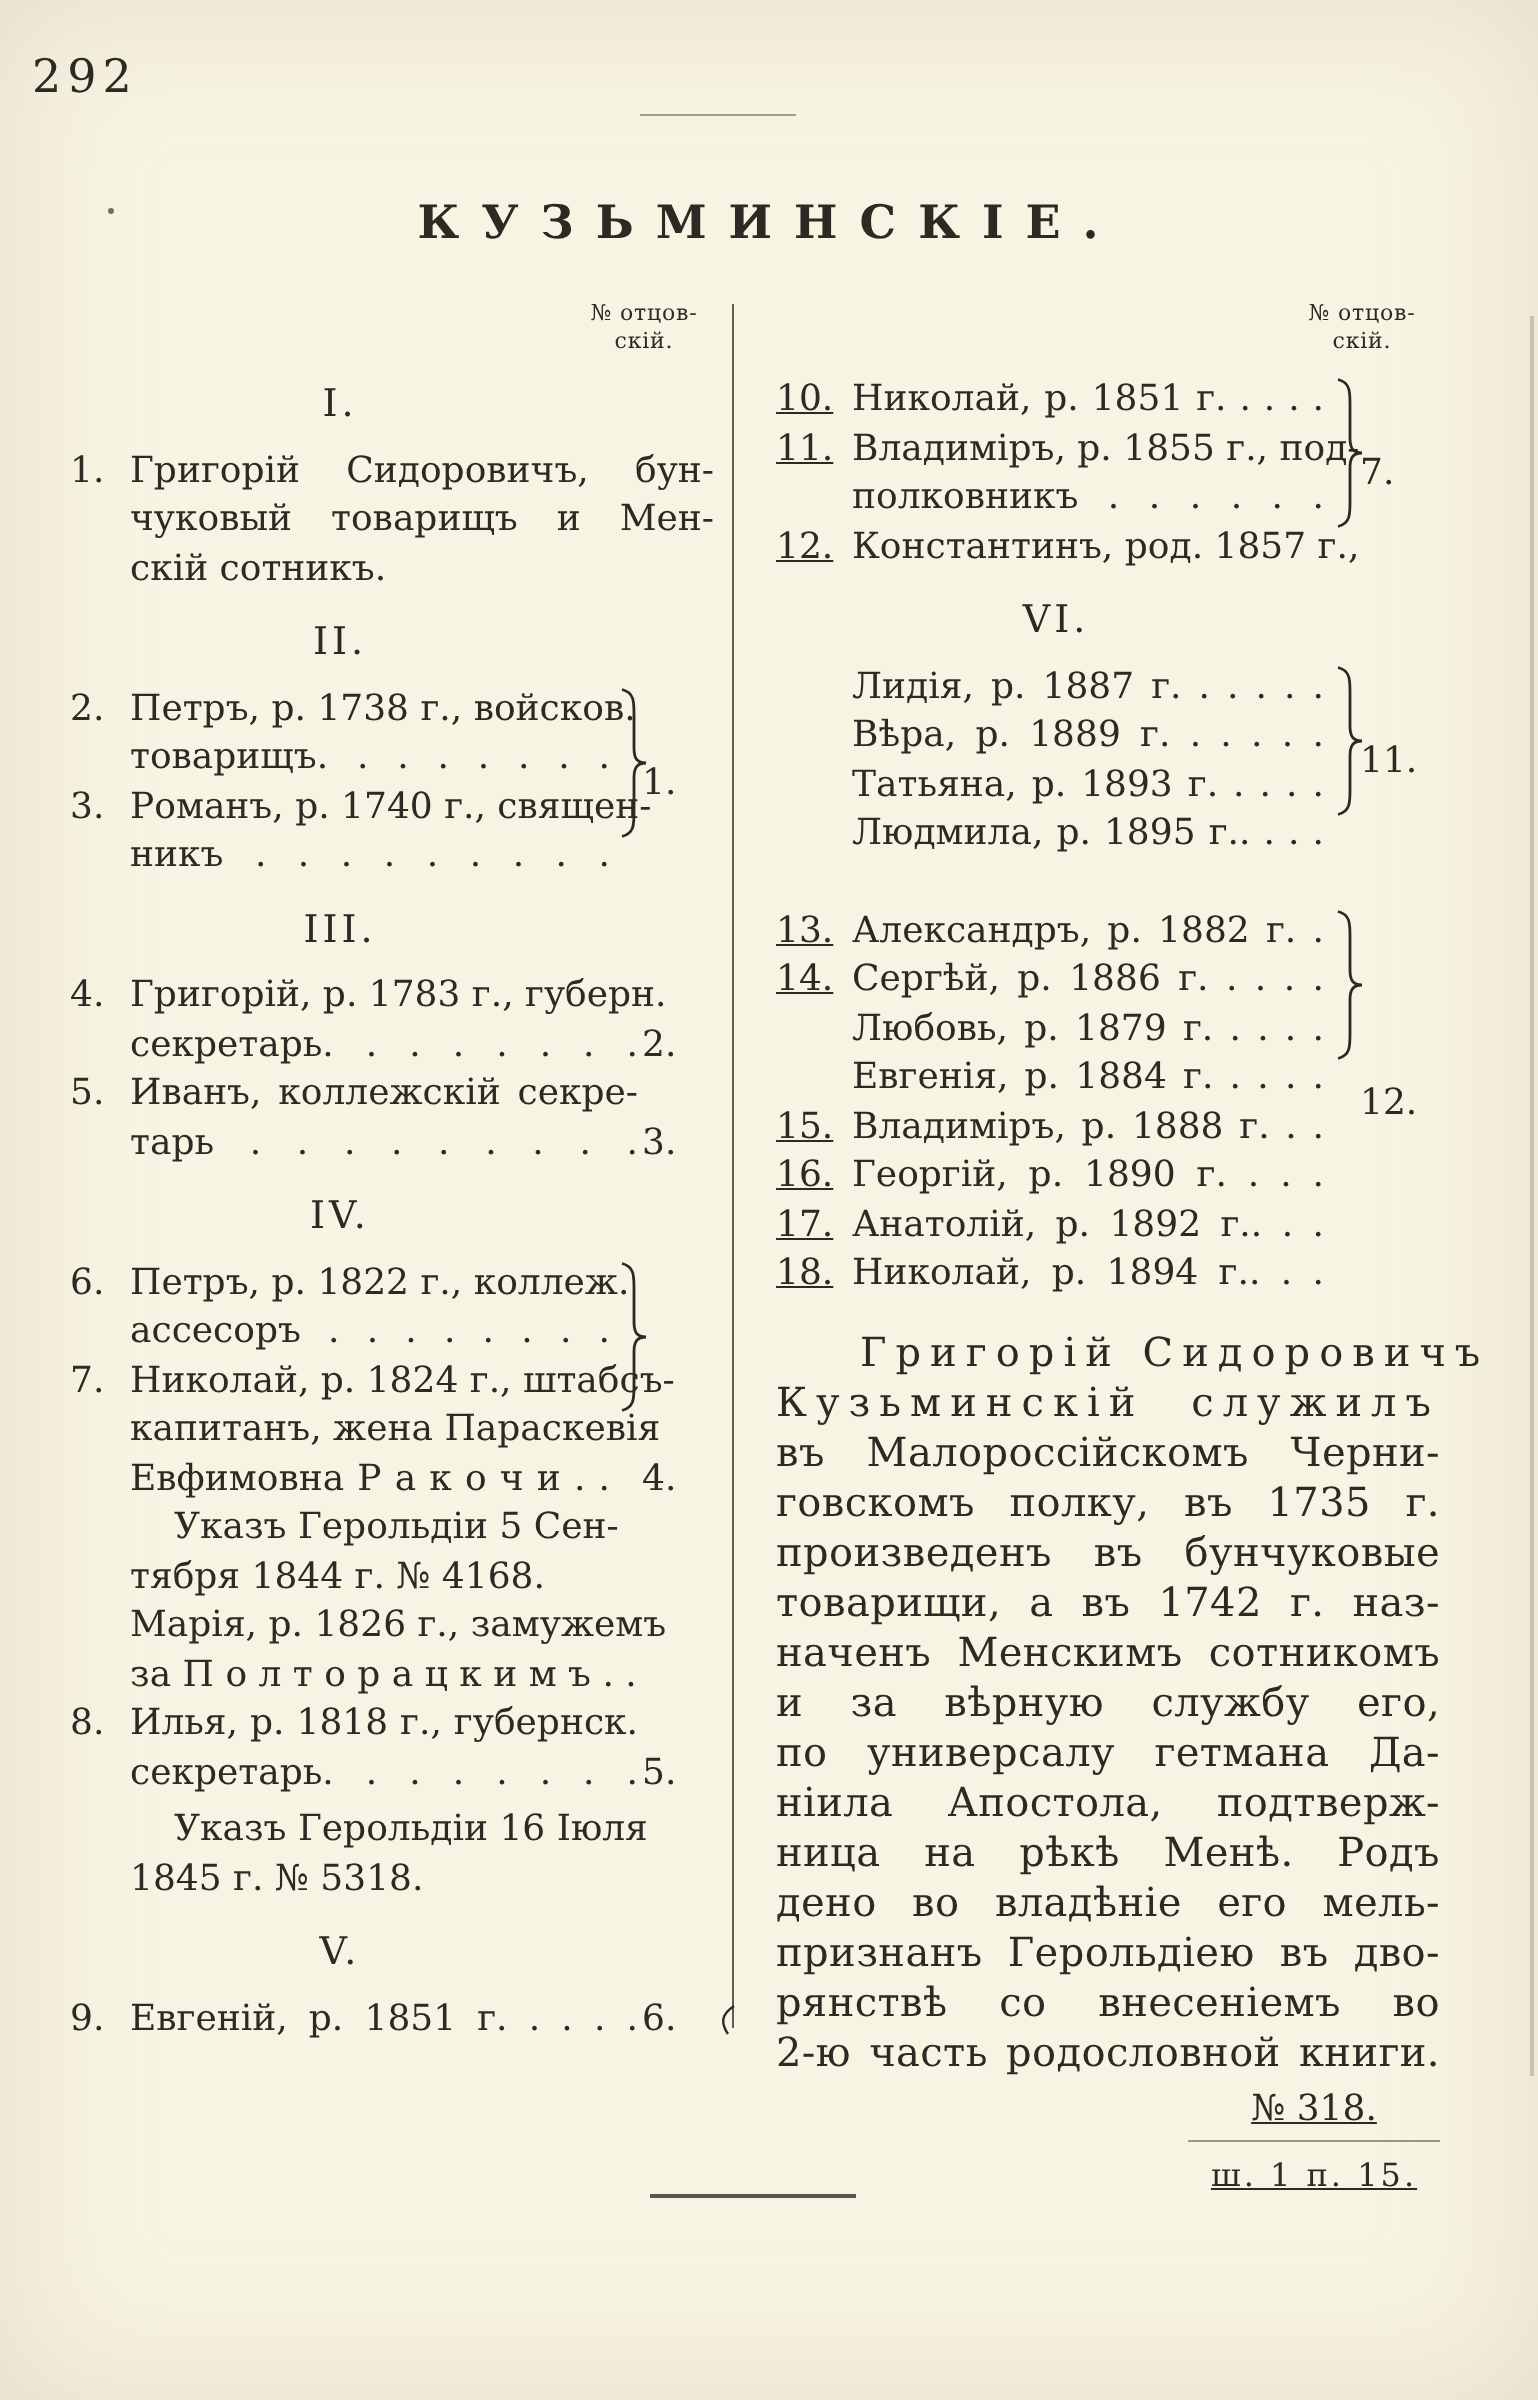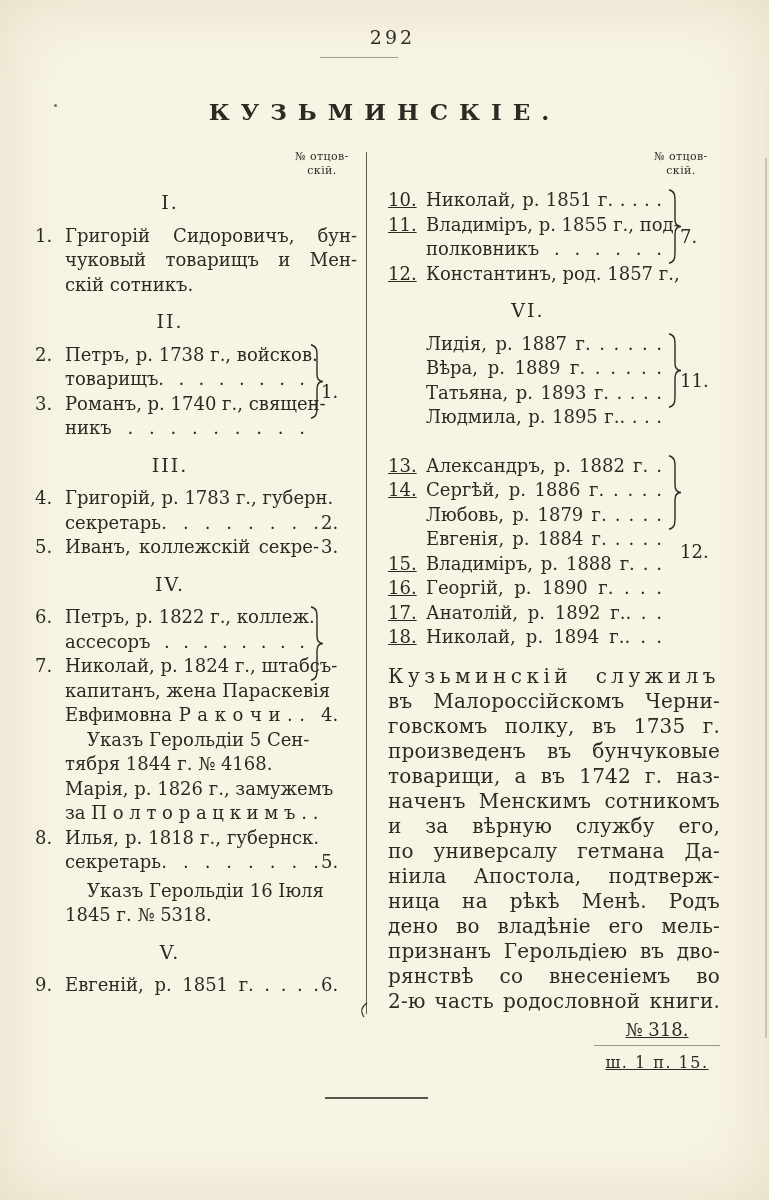--- a/index.html
+++ b/index.html
@@ -3,22 +3,22 @@
 <meta charset="utf-8">
 <style>
   html,body{margin:0;padding:0;background:#e8e4d4;}
   .page{
     position:relative;width:769px;height:1200px;margin:0 auto;
     background:#f8f4e3;color:#2d2923;
     font-family:"DejaVu Serif", serif;
     box-shadow:inset 0 0 70px rgba(190,178,145,0.35);
     overflow:hidden;
   }
-  .pagenum{position:absolute;top:26px;left:16px;right:0;text-align:center;
-    font-size:19px;letter-spacing:3px;}
+  .pagenum{position:absolute;top:26px;left:16px;right:0;
+    font-size:23px;letter-spacing:3px;}
   .pagenum-rule{position:absolute;top:57px;left:320px;width:78px;height:1px;
     background:rgba(80,72,58,0.5);}
   .title{position:absolute;top:98px;left:0;right:0;text-align:center;
     font-size:23px;font-weight:bold;letter-spacing:11px;}
   .speck{position:absolute;left:54px;top:104px;width:3px;height:3px;border-radius:2px;background:rgba(60,54,44,.7);}
 
   .divider{position:absolute;left:366px;top:152px;width:1px;height:862px;
     background:rgba(72,65,53,0.85);}
   .divider-hook{position:absolute;left:357px;top:1002px;}
   .edge-line{position:absolute;left:765px;top:158px;width:2px;height:880px;
@@ -135,20 +135,21 @@
         <div class="line">Григорій, р. 1783 г., губерн.</div>
         <div class="line">секретарь. . . . . . . .</div>
       </div>
       <div class="father">2.</div>
     </div>
 
     <div class="entry wf">
       <div class="num">5.</div>
       <div class="lines">
         <div class="line">Иванъ, коллежскій секре-</div>
+        <div class="line">тарь . . . . . . . . .</div>
       </div>
       <div class="father">3.</div>
     </div>
 
     <div class="sechead">IV.</div>
 
     <div class="group">
       <div class="entry">
         <div class="num">6.</div>
         <div class="lines">
@@ -298,20 +299,21 @@
             <div class="line">Николай, р. 1894 г.. . .</div>
           </div>
       </div>
       <svg class="brace" viewBox="0 0 20 100" preserveAspectRatio="none">
           <path d="M4,1 C12,3 12,9 12,17 L12,40 C12,47 14,50 20,50 C14,50 12,53 12,60 L12,83 C12,91 12,97 4,99" fill="none" stroke="#2d2923" stroke-width="1.4" vector-effect="non-scaling-stroke"></path>
         </svg>
       <div class="father">12.</div>
     </div>
 
     <div class="para">
+      <div class="line sp first">Григорій Сидоровичъ</div>
       <div class="line sp">Кузьминскій служилъ</div>
       <div class="line">въ Малороссійскомъ Черни-</div>
       <div class="line">говскомъ полку, въ 1735 г.</div>
       <div class="line">произведенъ въ бунчуковые</div>
       <div class="line">товарищи, а въ 1742 г. наз-</div>
       <div class="line">наченъ Менскимъ сотникомъ</div>
       <div class="line">и за вѣрную службу его,</div>
       <div class="line">по универсалу гетмана Да-</div>
       <div class="line">ніила Апостола, подтверж-</div>
       <div class="line">ница на рѣкѣ Менѣ. Родъ</div>

